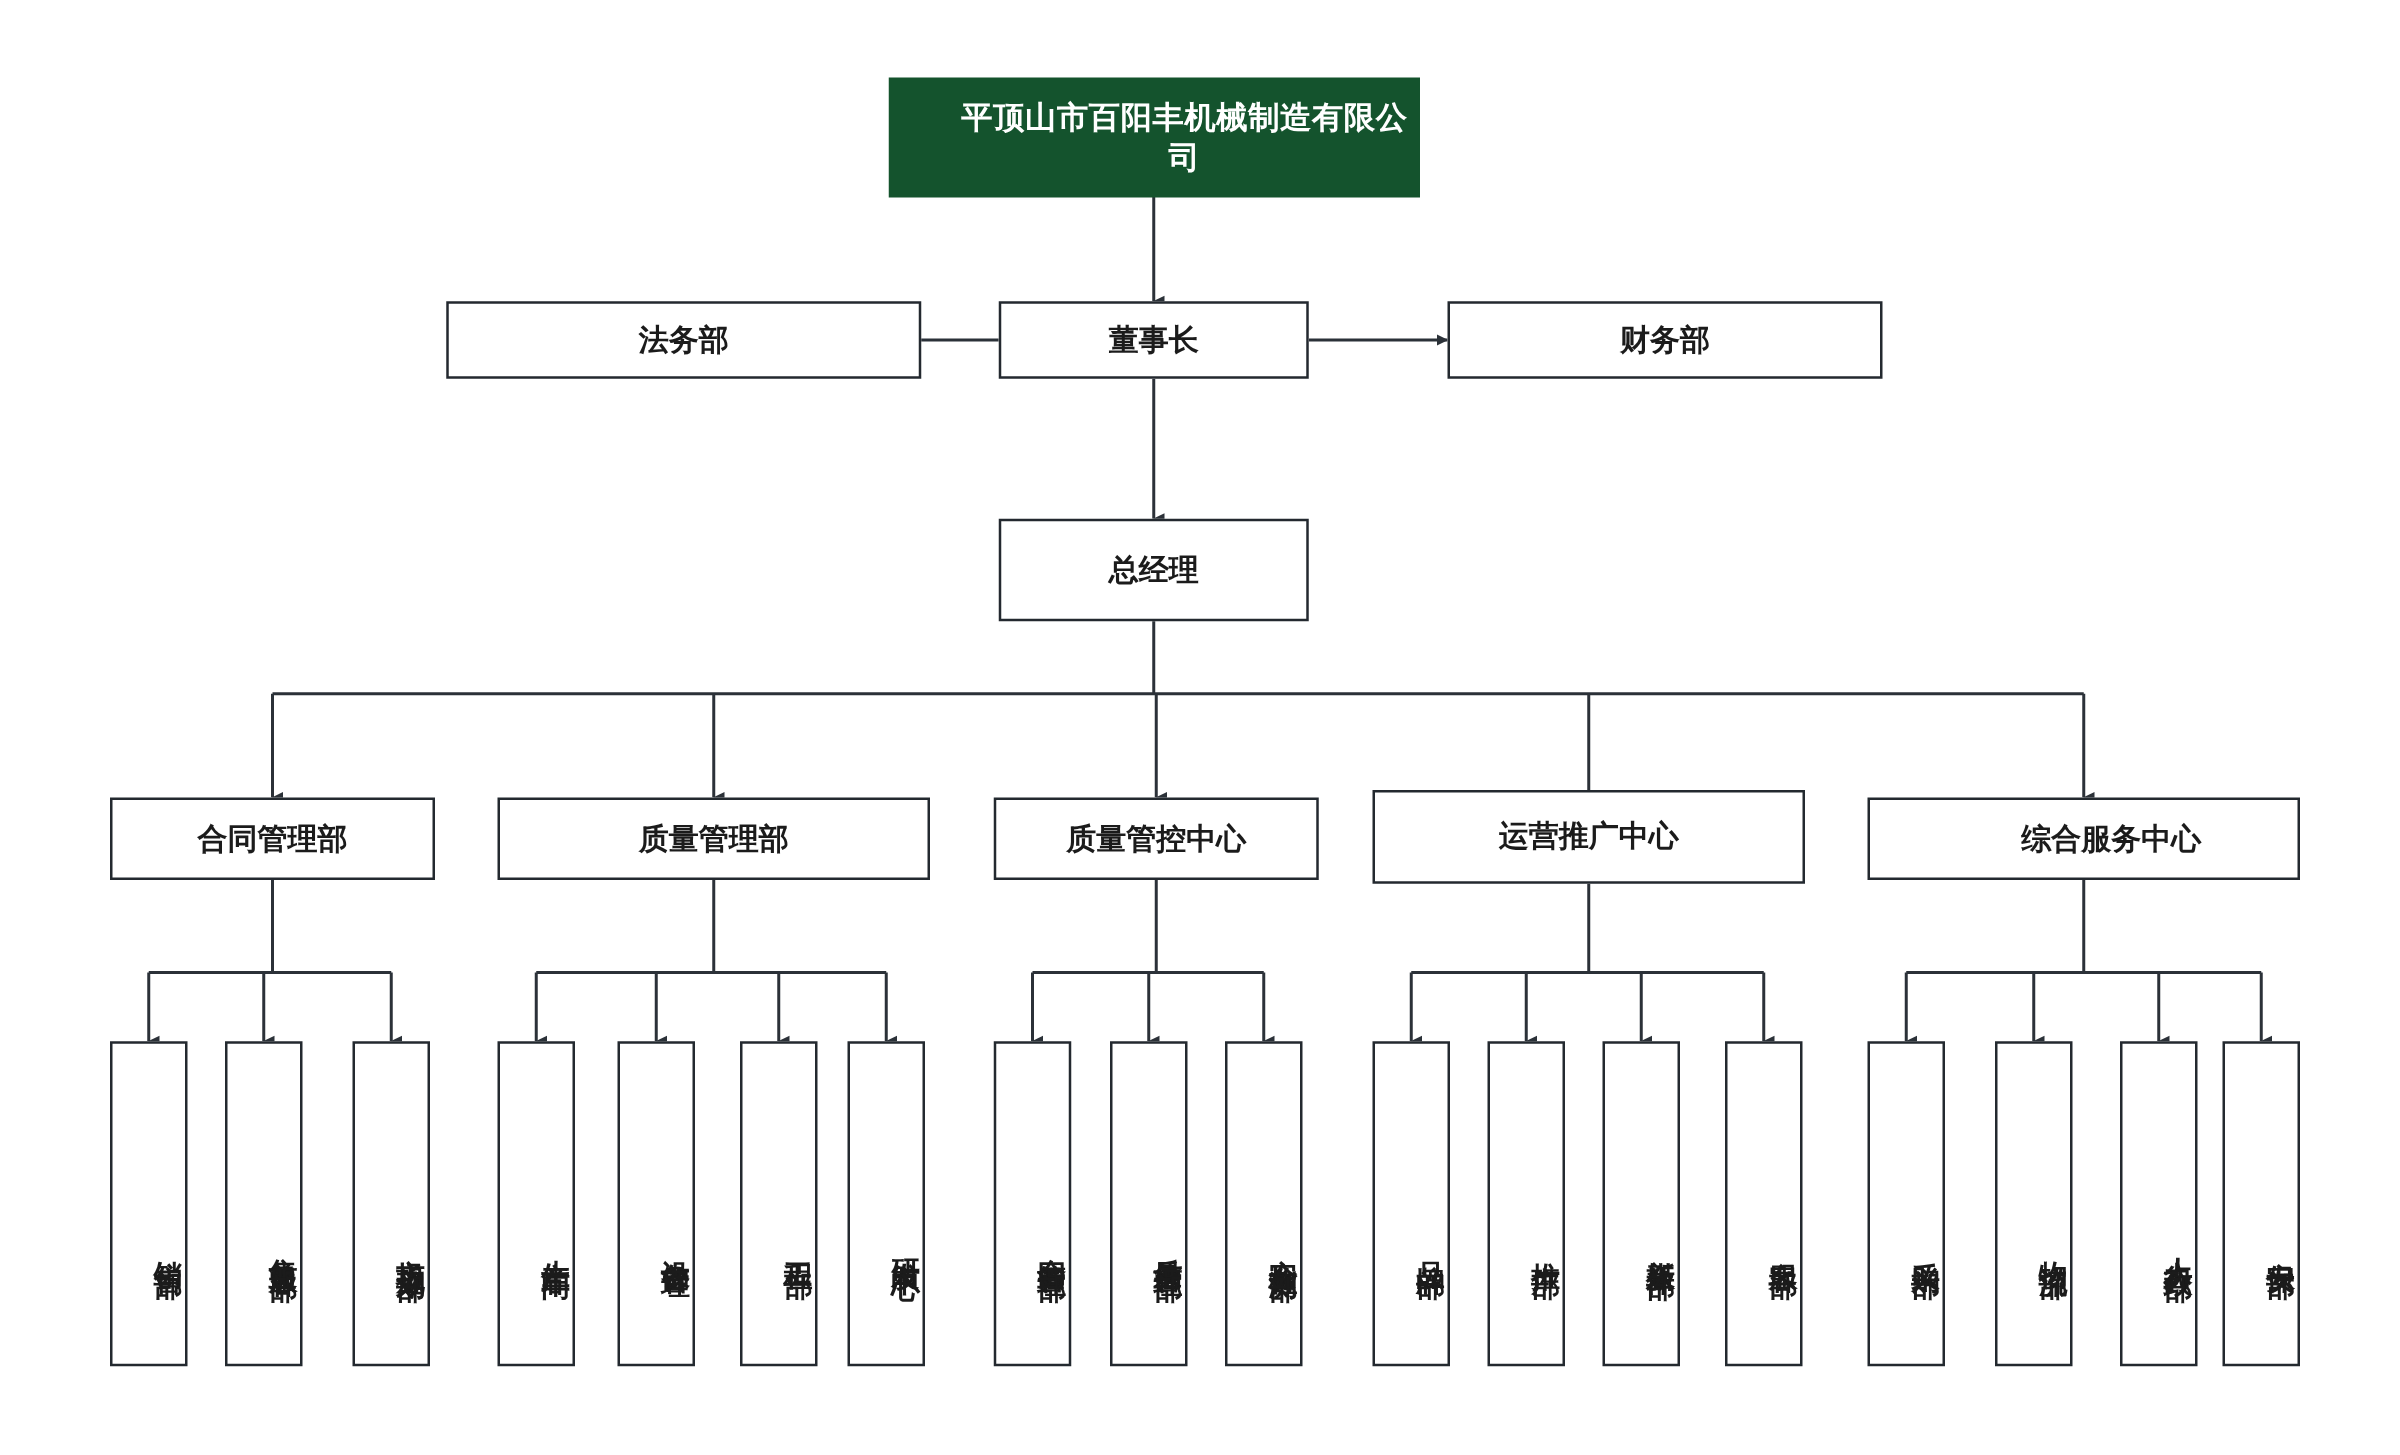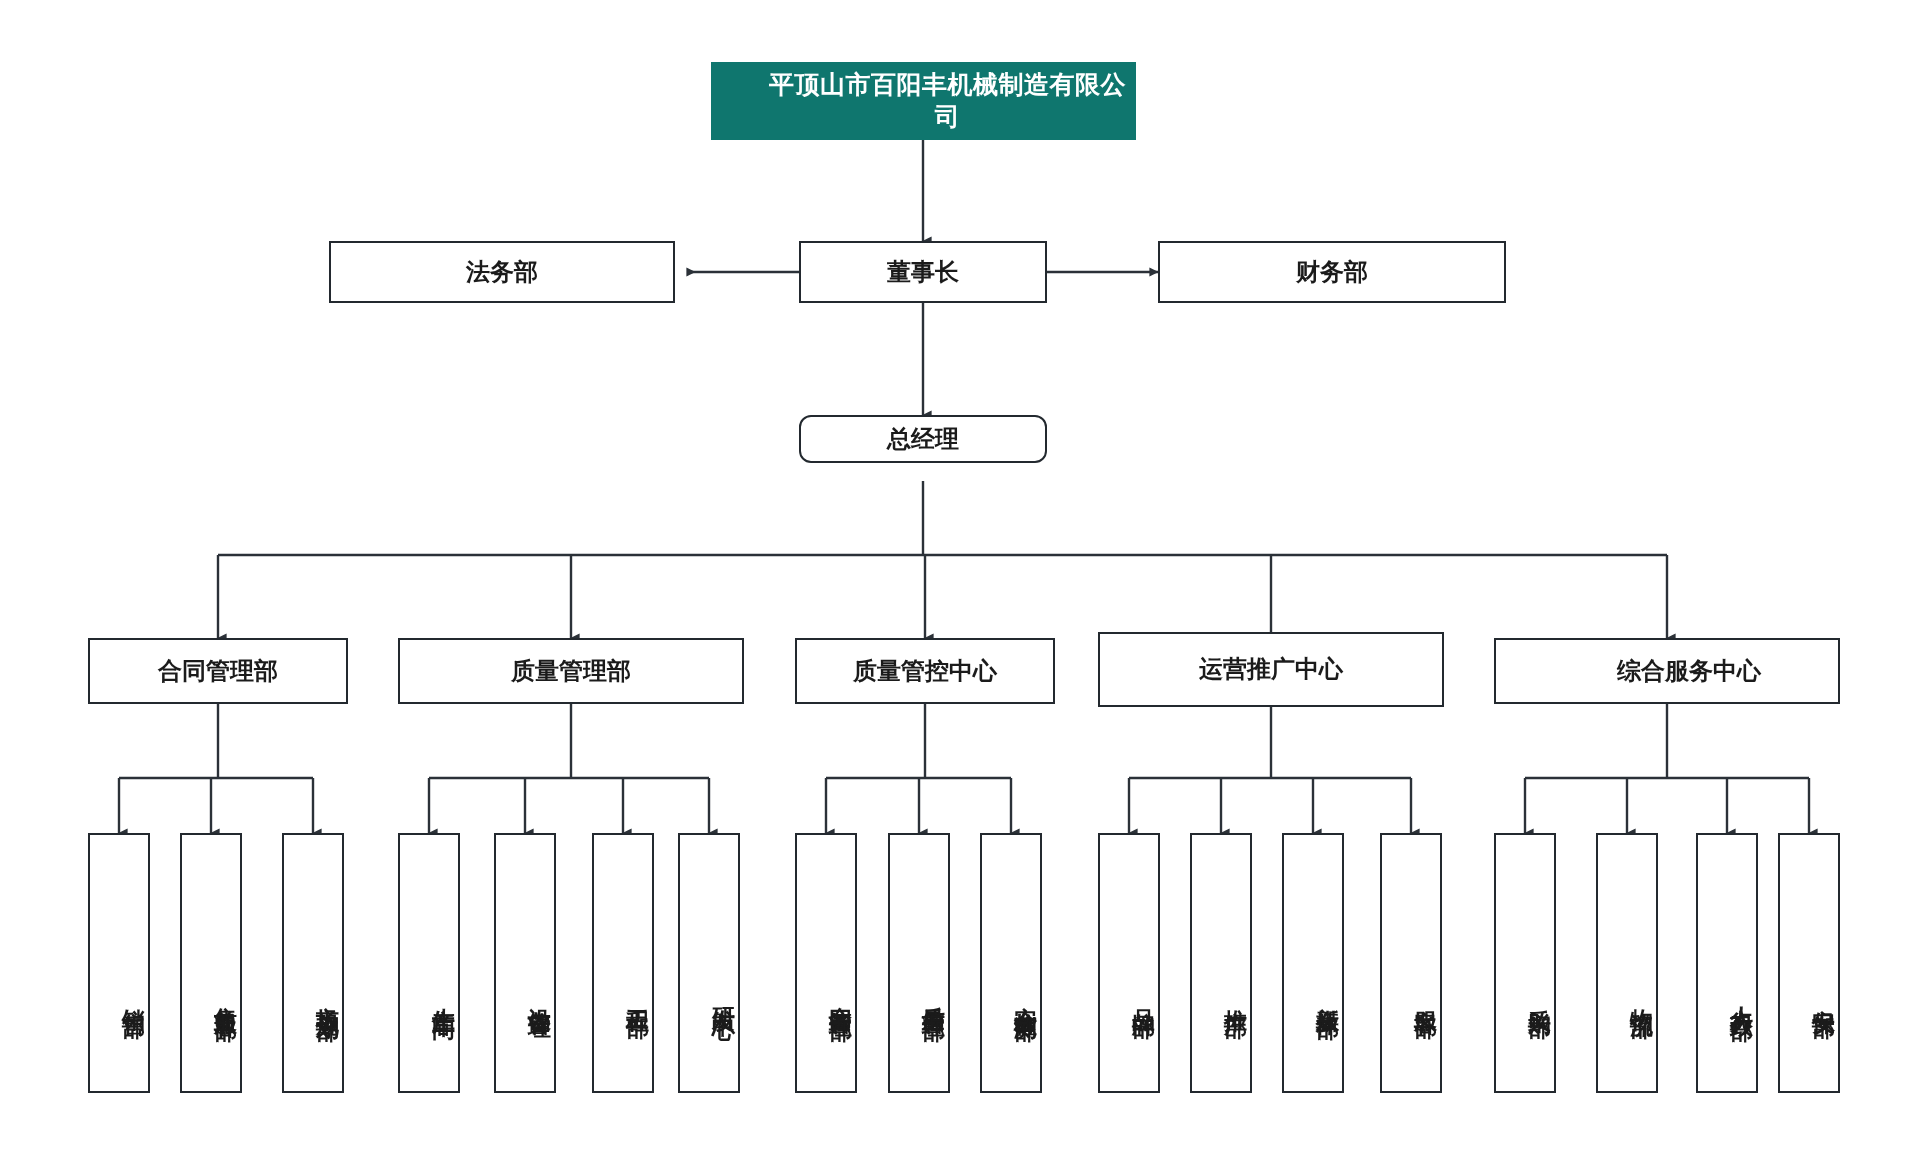--- a/index.html
+++ b/index.html
@@ -120,35 +120,35 @@
         <line x1="1667" y1="555" x2="1667" y2="638" stroke="#2b3138" stroke-width="2.4" marker-end="url(#arrow-down)"></line>
         <line x1="1667" y1="704" x2="1667" y2="778" stroke="#2b3138" stroke-width="2.4"></line>
         <line x1="1525" y1="778" x2="1809" y2="778" stroke="#2b3138" stroke-width="2.4"></line>
         <line x1="1525" y1="778" x2="1525" y2="833" stroke="#2b3138" stroke-width="2.4" marker-end="url(#arrow-down)"></line>
         <line x1="1627" y1="778" x2="1627" y2="833" stroke="#2b3138" stroke-width="2.4" marker-end="url(#arrow-down)"></line>
         <line x1="1727" y1="778" x2="1727" y2="833" stroke="#2b3138" stroke-width="2.4" marker-end="url(#arrow-down)"></line>
         <line x1="1809" y1="778" x2="1809" y2="833" stroke="#2b3138" stroke-width="2.4" marker-end="url(#arrow-down)"></line>
       </g>
   </svg>
 
-  <div class="node root" style="left: 711px; top: 62px; width: 425px; height: 78px; background: #0f766e; color: rgb(255, 255, 255); padding-left: 48px;">
+  <div class="node root" style="left: 711px; top: 62px; width: 425px; height: 96px; background: #14532d; color: rgb(255, 255, 255); padding-left: 48px;">
     <span>平顶山市百阳丰机械制造有限公司</span>
   </div>
 
   <div id="exec-layer">
-      <div class="node exec" style="left: 329px; top: 241px; width: 346px; height: 62px; border-color: rgb(35, 41, 47);">
+      <div class="node exec" style="left: 357px; top: 241px; width: 380px; height: 62px; border-color: rgb(35, 41, 47);">
         <span>法务部</span>
       </div>
       <div class="node exec" style="left: 799px; top: 241px; width: 248px; height: 62px; border-color: rgb(35, 41, 47);">
         <span>董事长</span>
       </div>
       <div class="node exec" style="left: 1158px; top: 241px; width: 348px; height: 62px; border-color: rgb(35, 41, 47);">
         <span>财务部</span>
       </div>
-      <div class="node exec" style="left: 799px; top: 415px; width: 248px; height: 48px; border-color: rgb(35, 41, 47); border-radius: 12px;">
+      <div class="node exec" style="left: 799px; top: 415px; width: 248px; height: 82px; border-color: rgb(35, 41, 47);">
         <span>总经理</span>
       </div>
     </div>
 
   <div id="center-layer">
       <div class="node center" style="left: 88px; top: 638px; width: 260px; height: 66px; border-color: rgb(35, 41, 47);">
         <span>合同管理部</span>
       </div>
       <div class="node leaf" style="left: 88px; top: 833px; width: 62px; height: 260px; border-color: rgb(35, 41, 47);">
         <span class="leaf-label">销售部</span>

